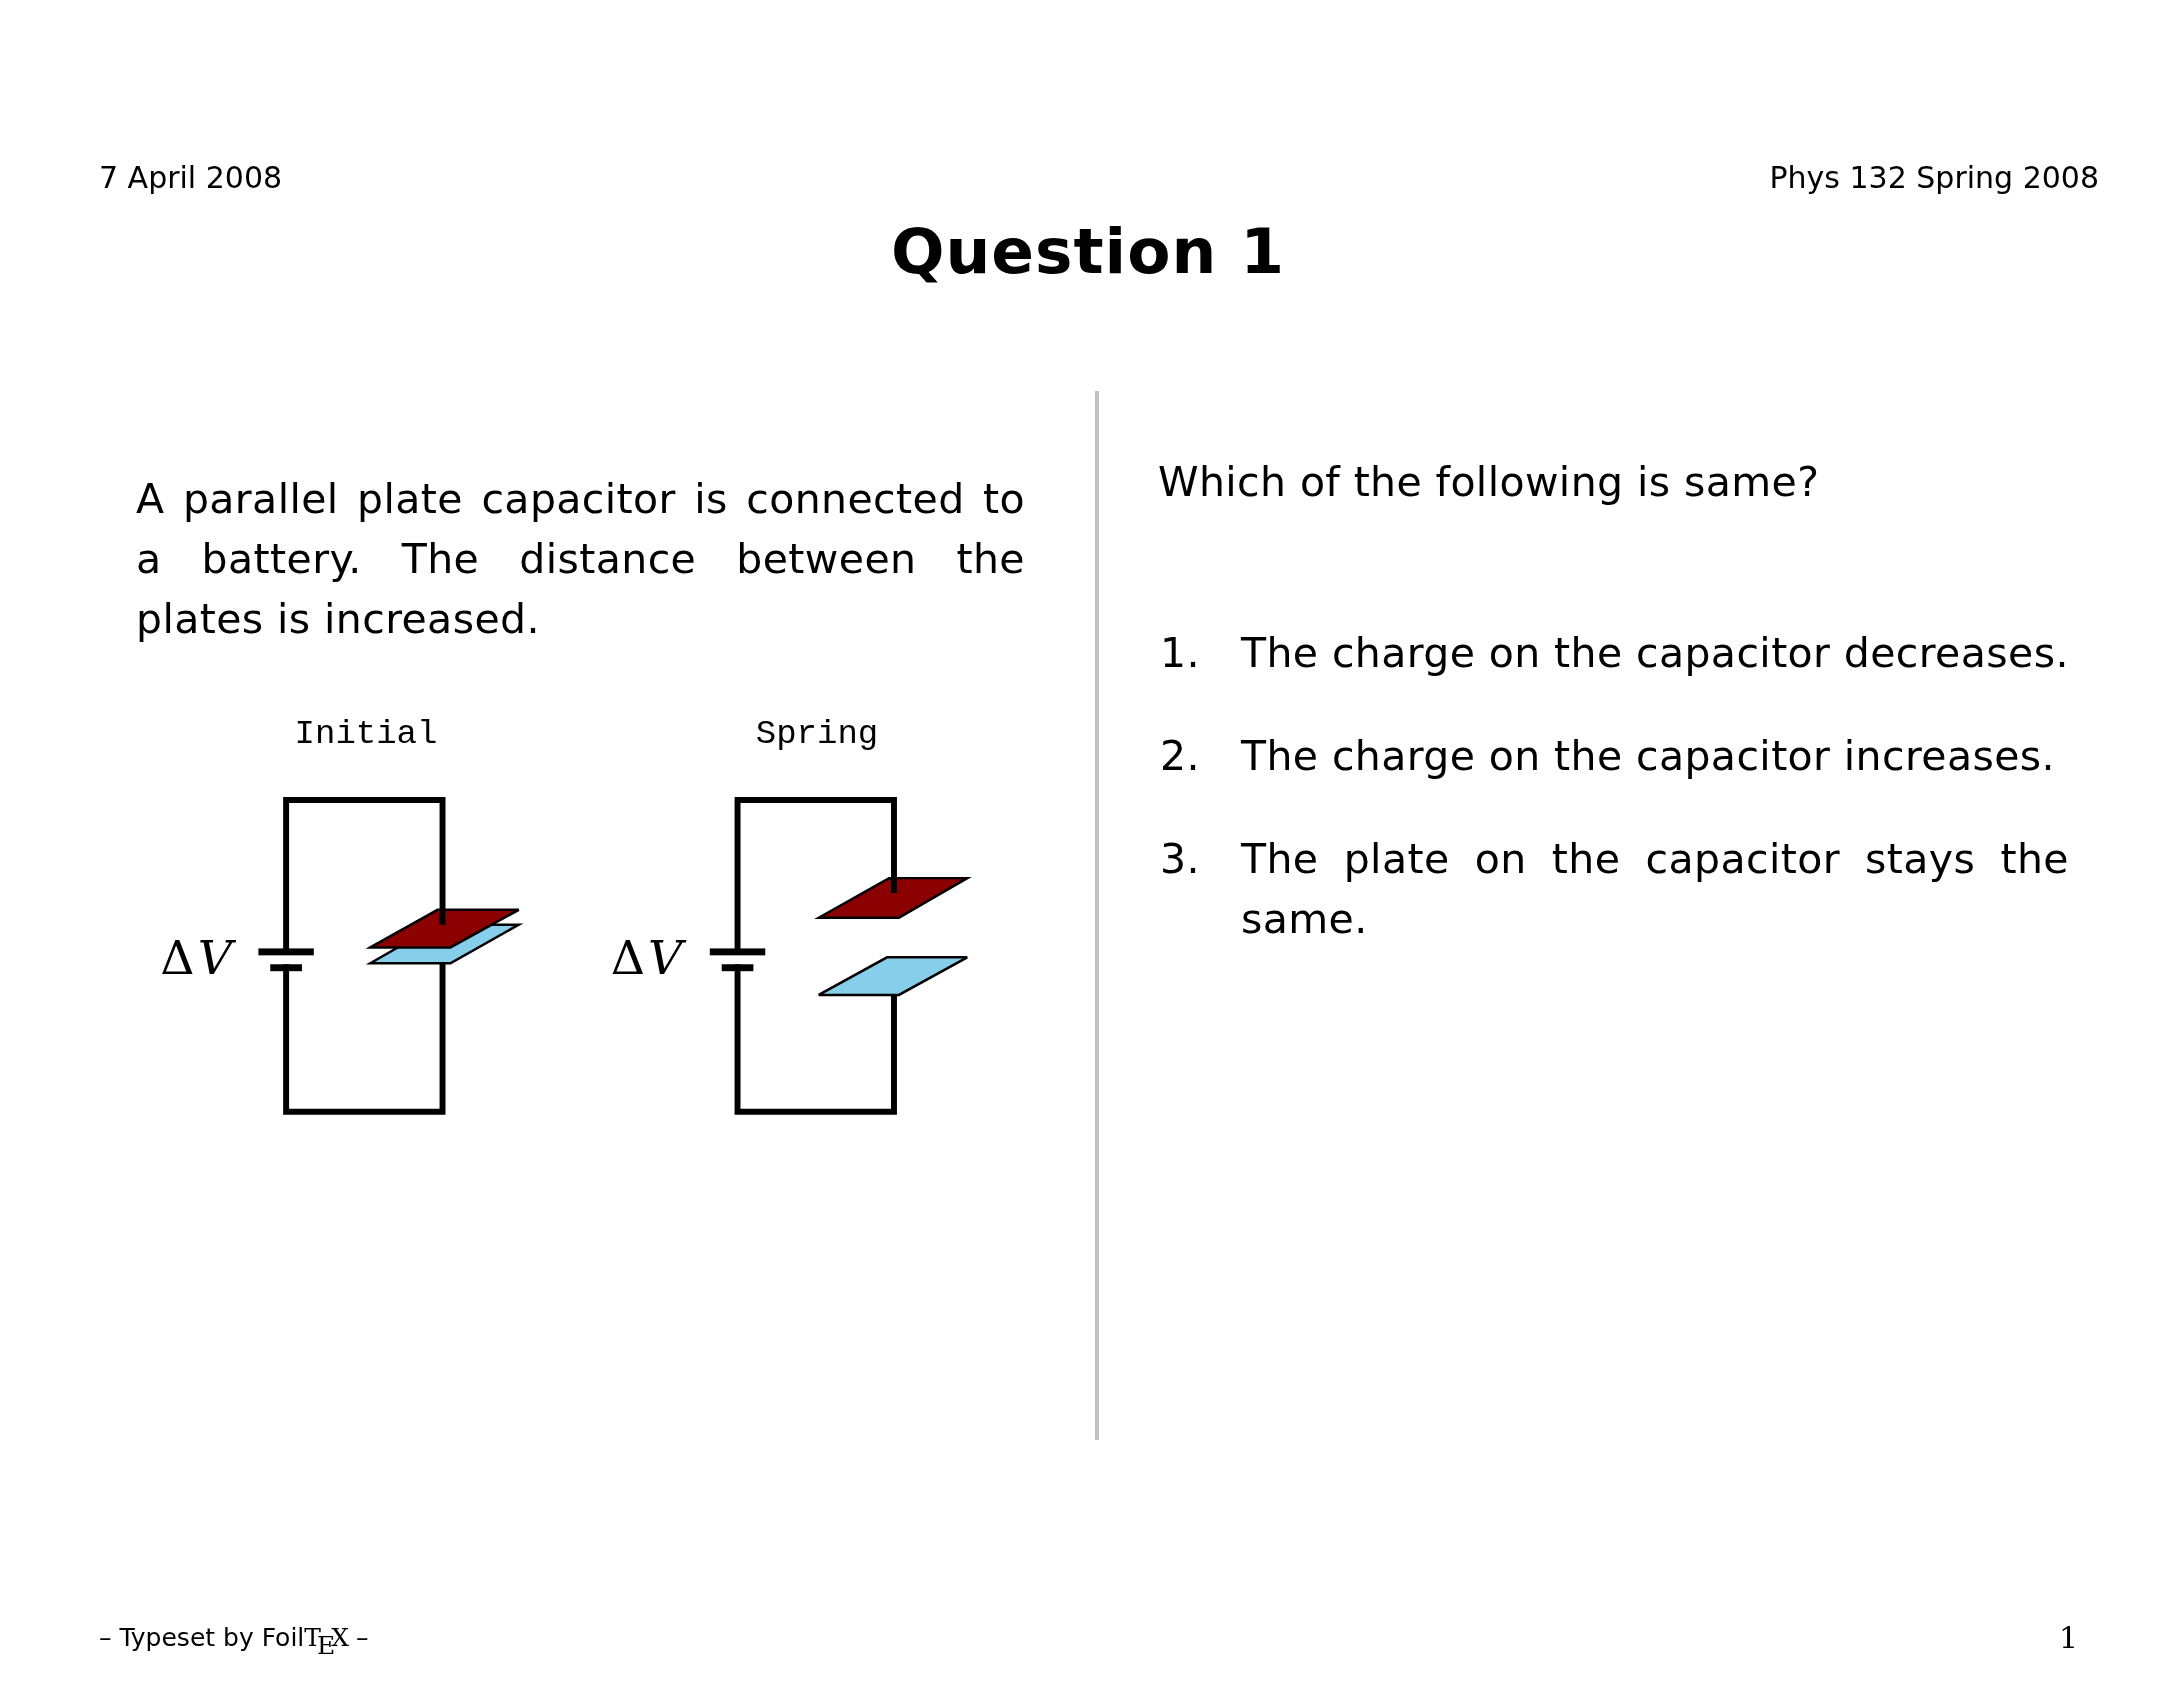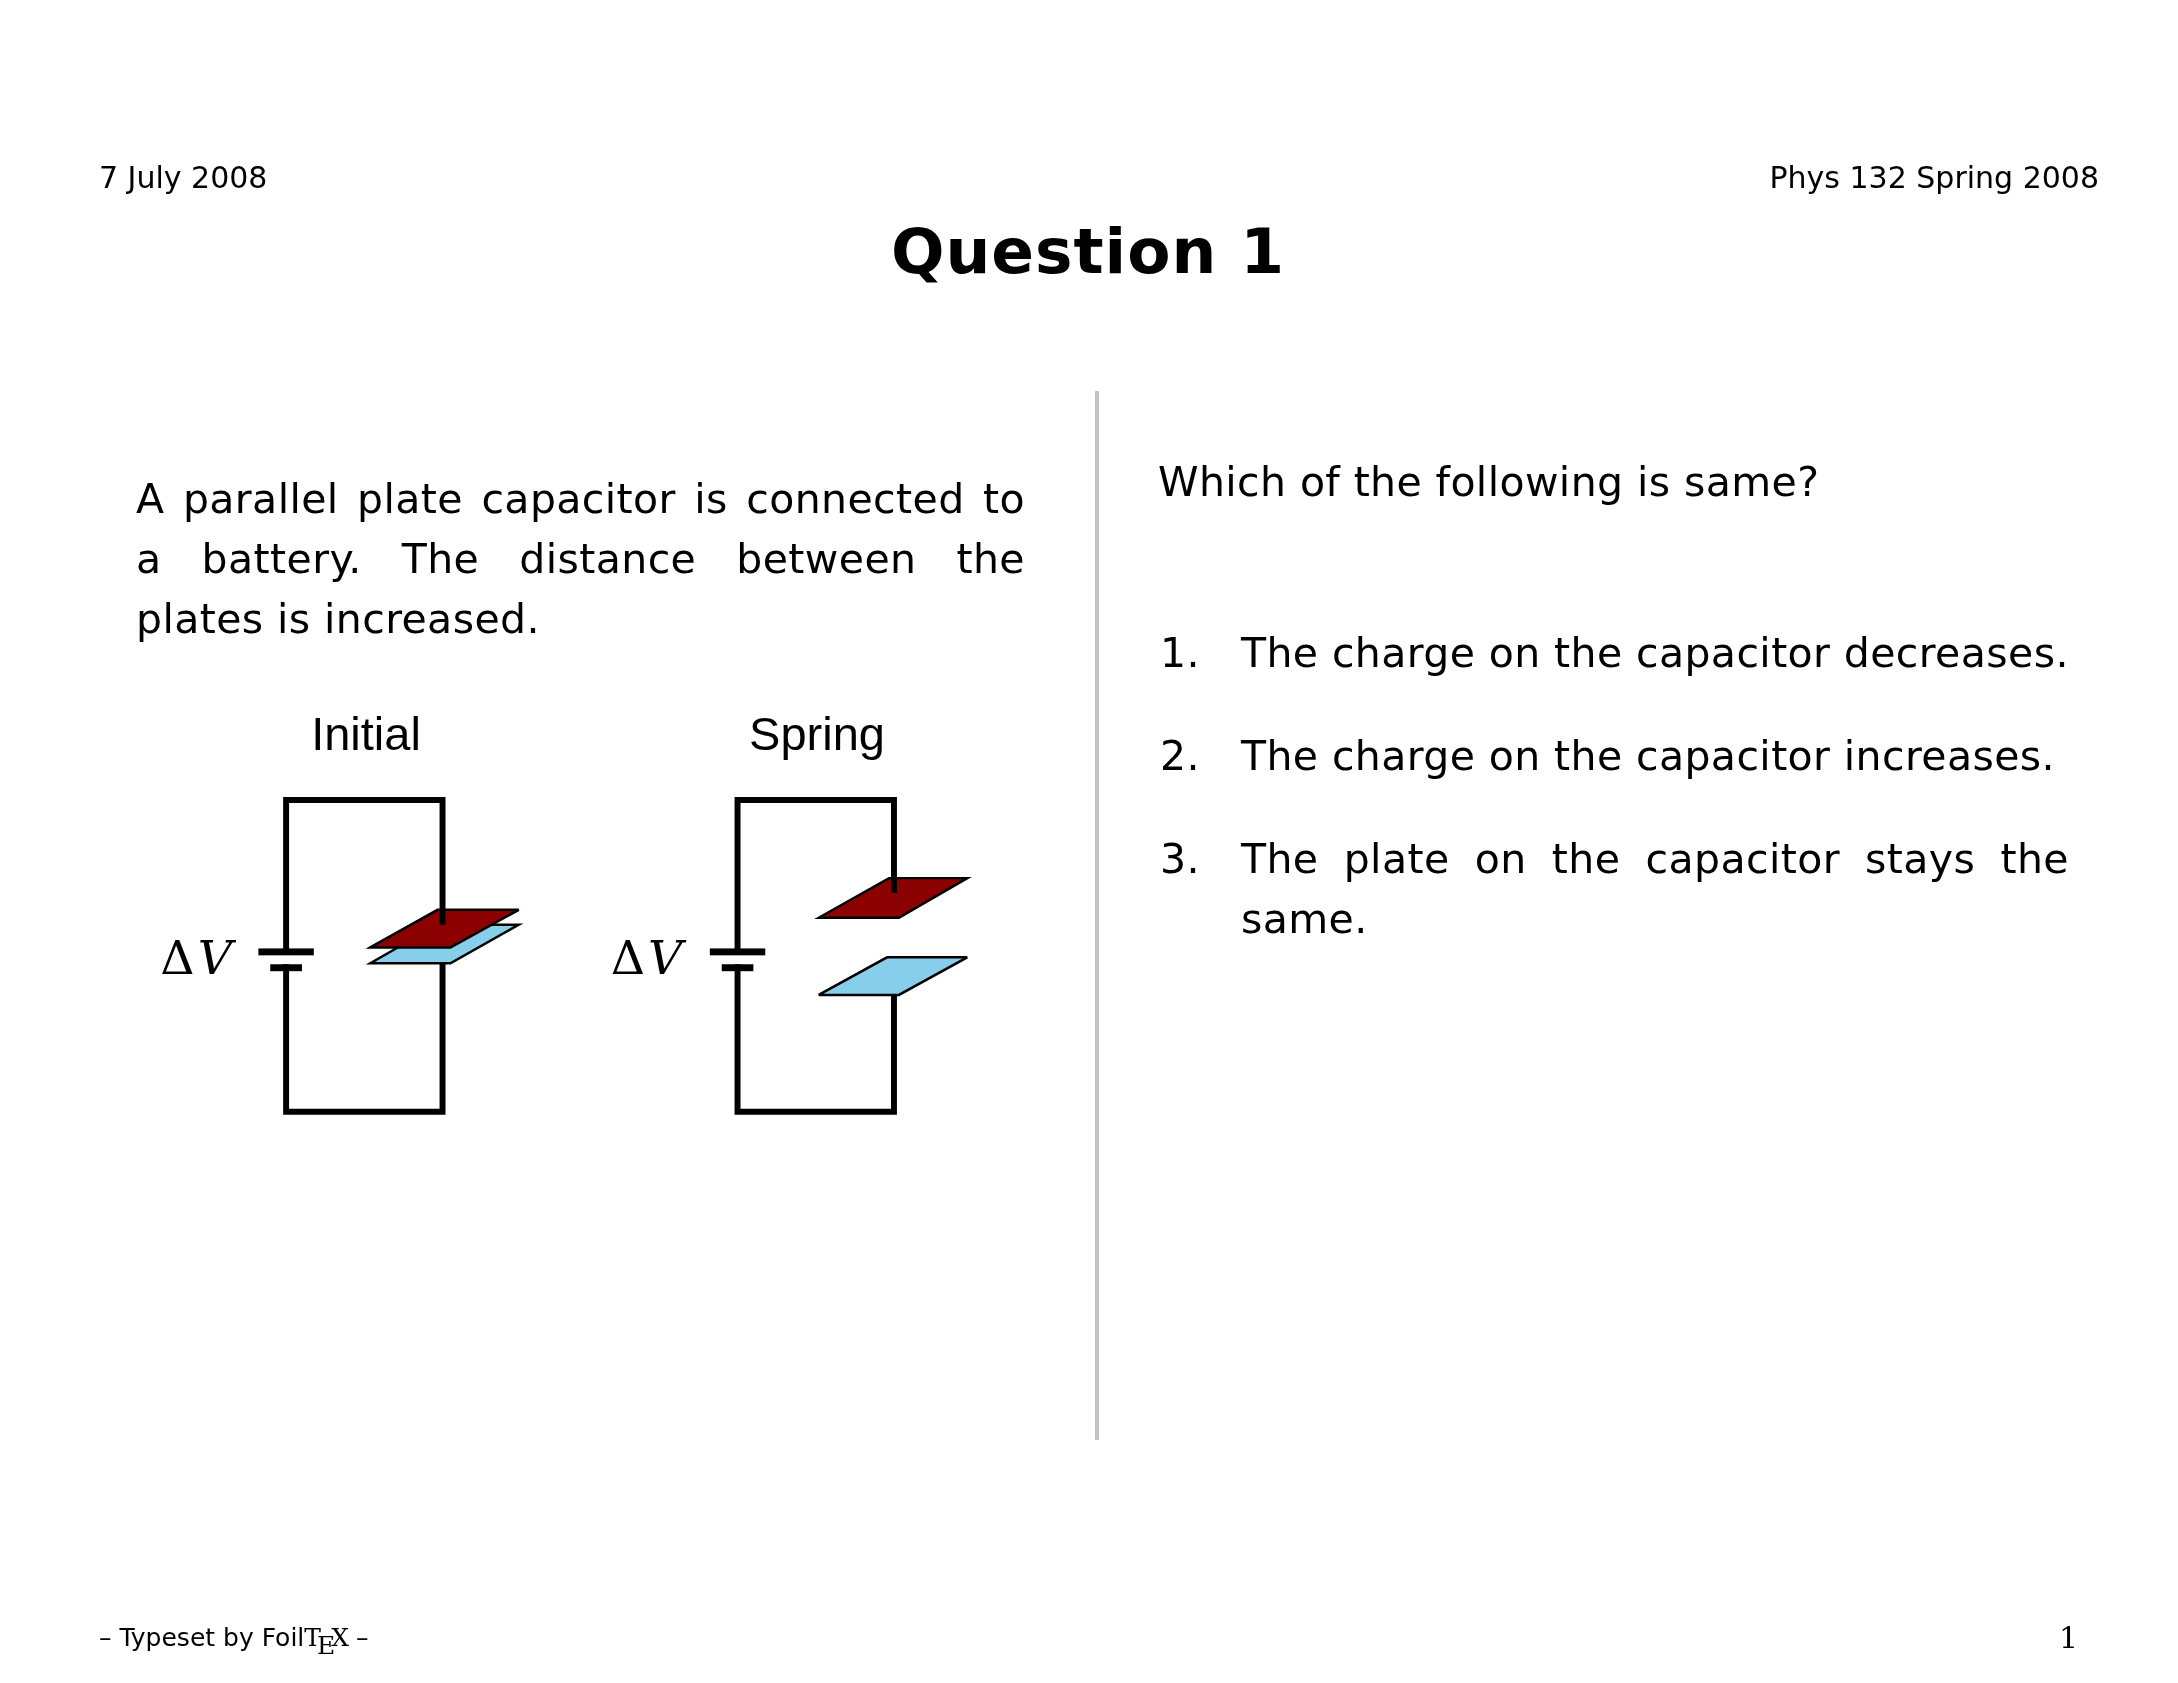--- a/index.html
+++ b/index.html
@@ -71,23 +71,23 @@
     left: 65px; top: 0;
     width: 828px;
     text-align: justify;
     text-align-last: left;
     margin-left: 16px;
   }
   #opt-1 { top: 623px; }
   #opt-2 { top: 726px; }
   #opt-3 { top: 829px; }
   .circuit-label {
-    font-size: 47px;
+    font-size: 34px;
     line-height: 50px;
-    font-family: Liberation Sans, sans-serif;
+    font-family: Liberation Mono, monospace;
     white-space: nowrap;
     text-align: center;
     width: 198px;
   }
   #label-initial { left: 267px; top: 709px; }
   #label-final { left: 718px; top: 709px; }
   #circuits { left: 0; top: 0; width: 2178px; height: 1683px; pointer-events: none; }
   .dv {
     font-family: "DejaVu Serif", "Liberation Serif", serif;
     font-size: 48px;
@@ -111,21 +111,21 @@
   }
   #page-num {
     left: 2059px; top: 1620px;
     font-size: 30px; line-height: 36px;
     font-family: "DejaVu Serif", "Liberation Serif", serif;
   }
 </style>
 </head>
 <body>
 
-<div id="hdr-left" class="abs hdr">7 July 2008</div>
+<div id="hdr-left" class="abs hdr">7 April 2008</div>
 <div id="hdr-right" class="abs hdr">Phys 132 Spring 2008</div>
 
 <div id="title" class="abs"><span>Question 1</span></div>
 
 <div id="divider" class="abs"></div>
 
 <div id="problem" class="abs body-text">A parallel plate capacitor is connected to a battery.  The distance between the plates is increased.</div>
 
 <div id="label-initial" class="abs circuit-label">Initial</div>
 <div id="label-final" class="abs circuit-label">Spring</div>

